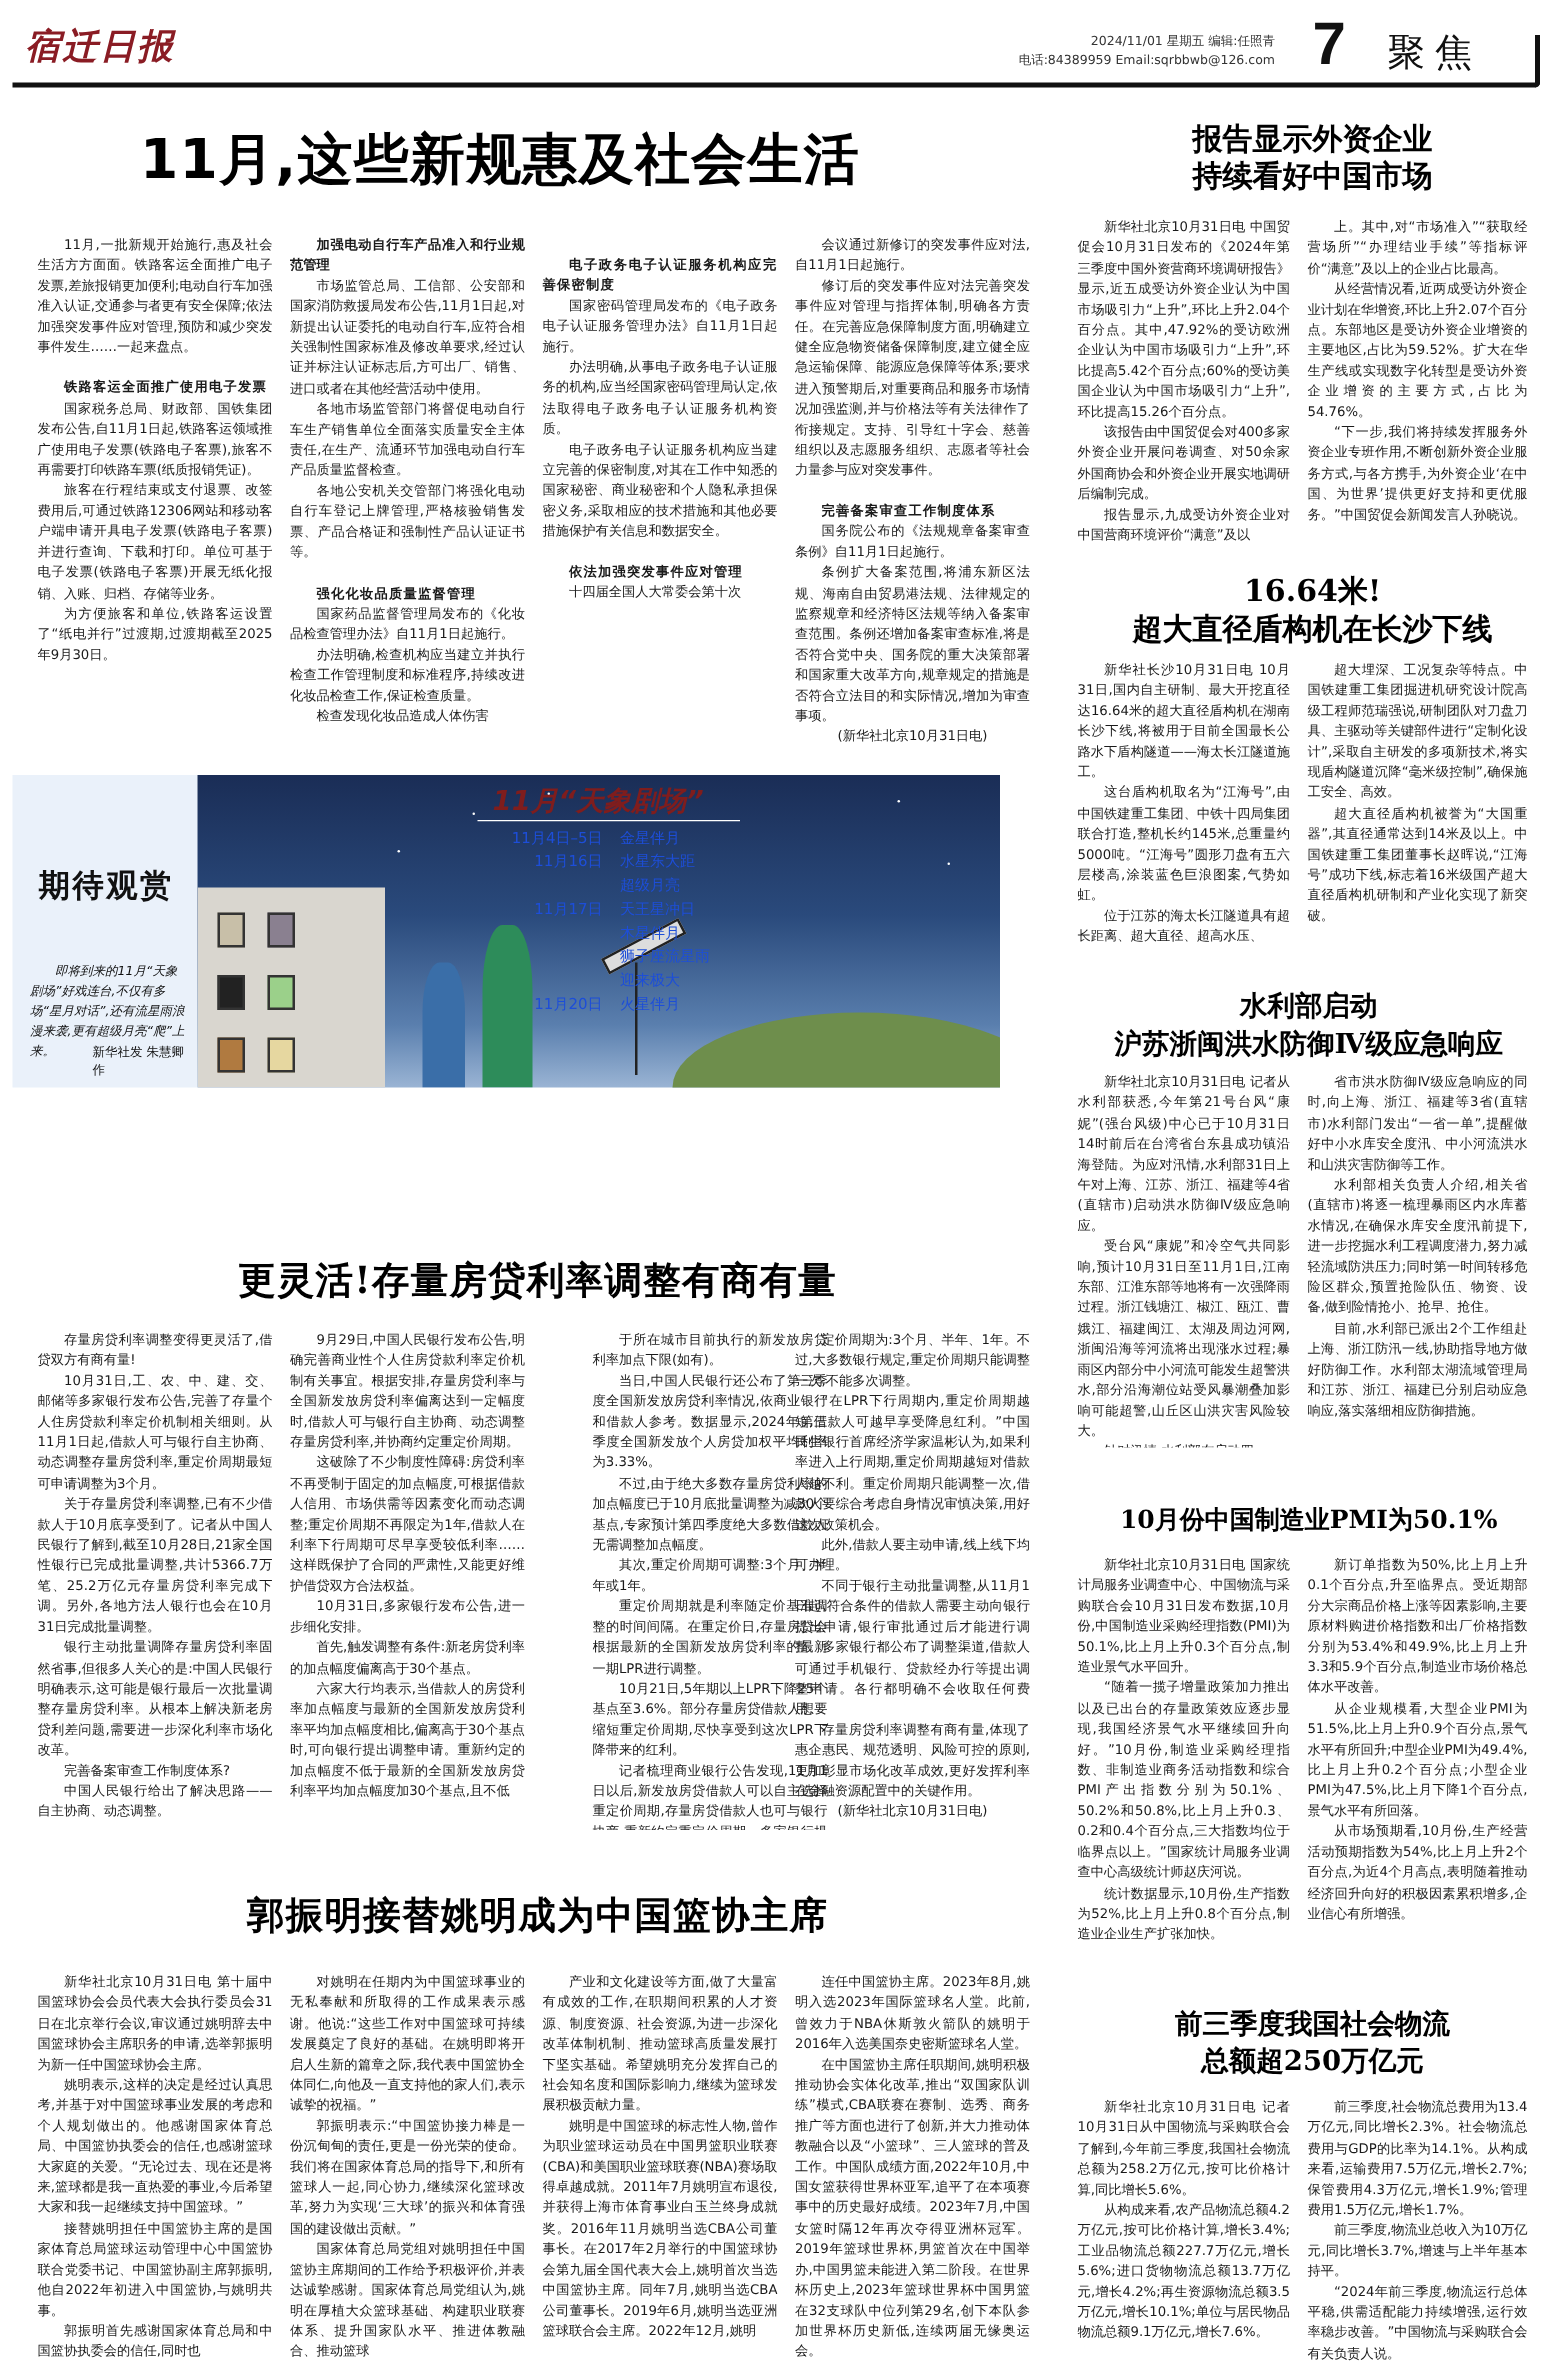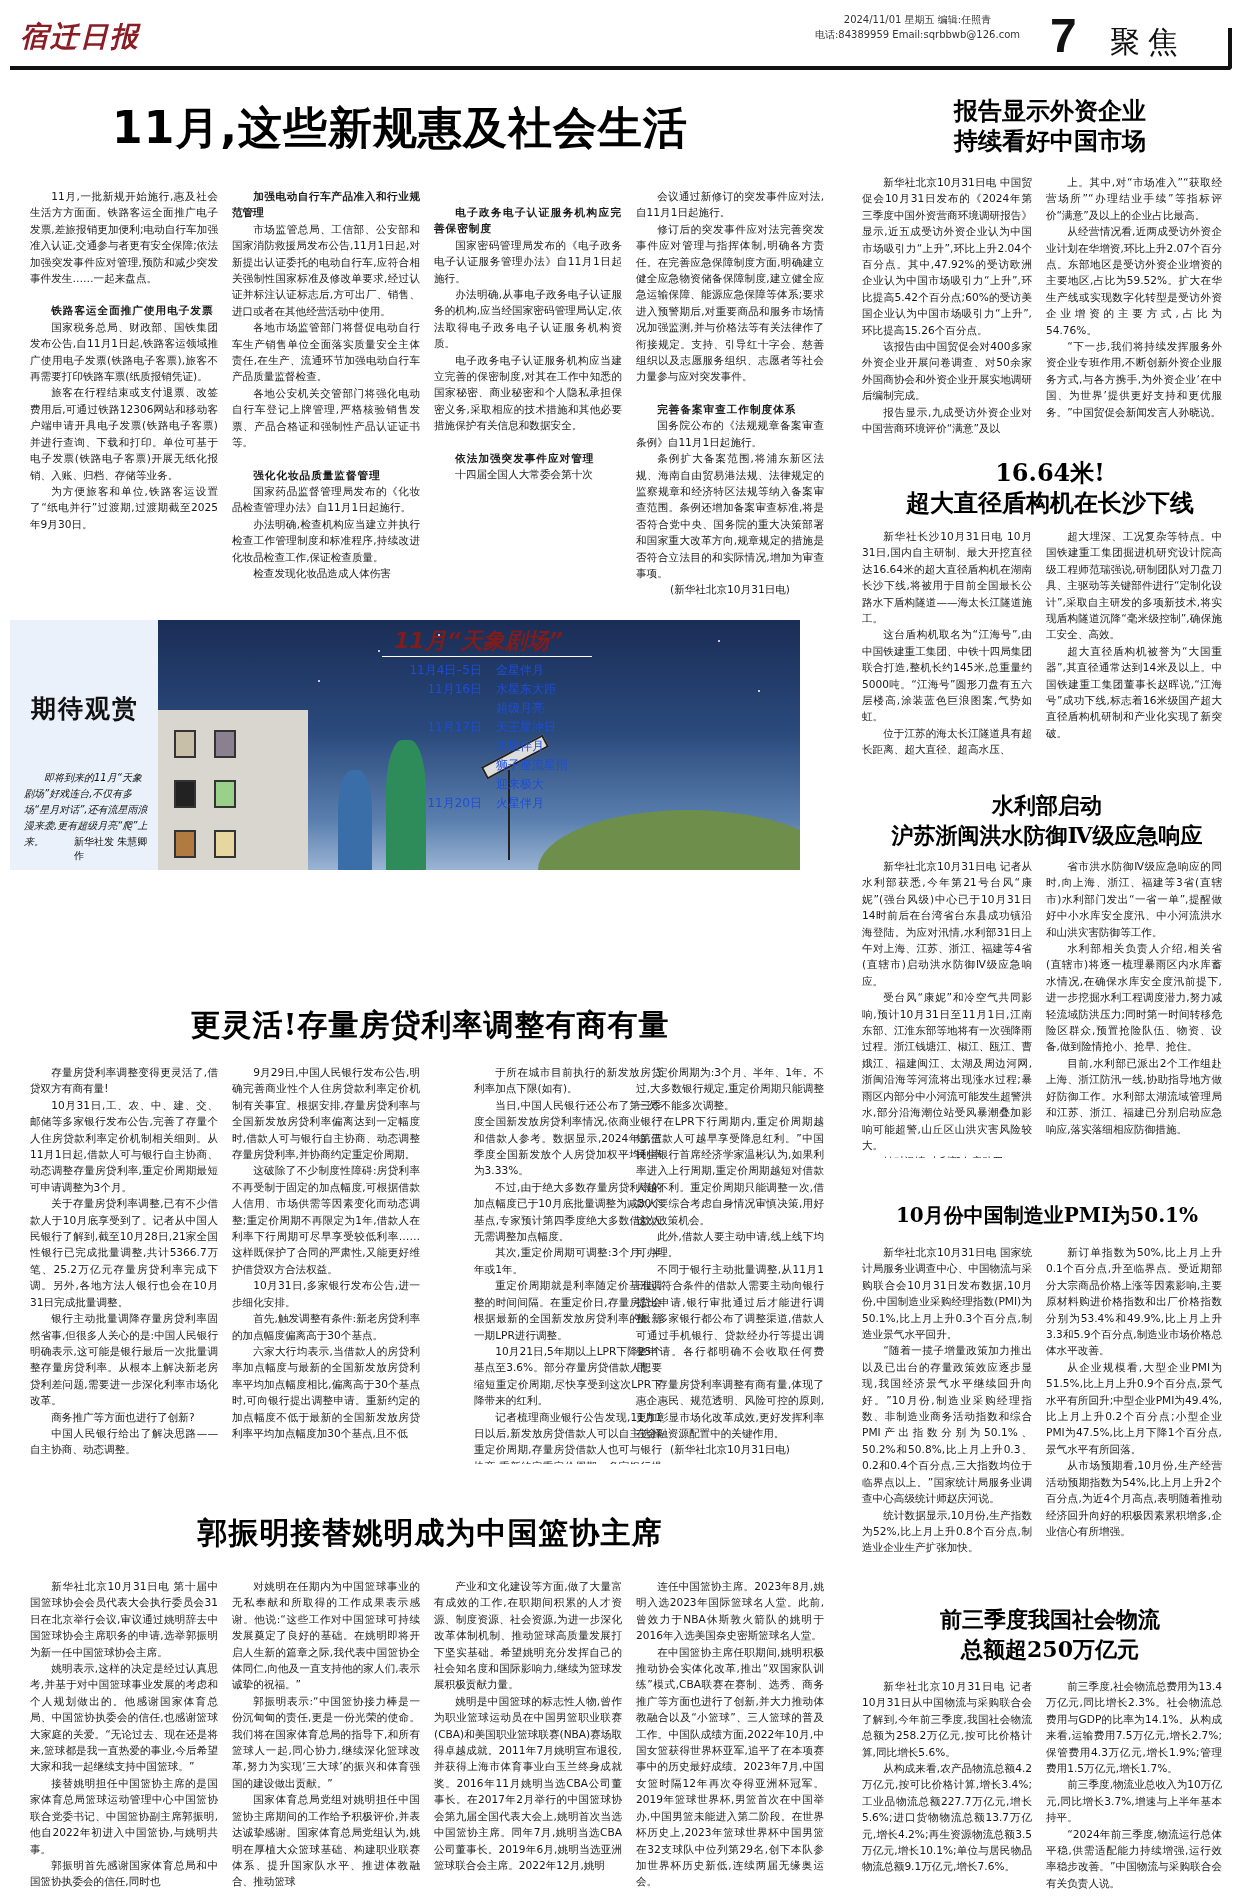--- a/index.html
+++ b/index.html
@@ -1,21 +1,21 @@
 <!DOCTYPE html>
 <html><head>
 <meta charset="utf-8">
 <style>
   * { box-sizing: border-box; margin: 0; padding: 0; }
   html, body { width: 1236px; height: 1898px; background: #fff; overflow: hidden; }
   body { position: relative; font-family: "DejaVu Sans", sans-serif; color: #111; }
 
   .masthead { position: absolute; left: 0; top: 0; width: 1236px; height: 80px; }
   .logo { position: absolute; left: 20px; top: 18px; font-family: "DejaVu Serif", serif; font-size: 28px; font-weight: bold; color: #8a1c24; font-style: italic; letter-spacing: 2px; }
-  .meta { position: absolute; right: 216px; top: 12px; text-align: center; font-size: 10px; line-height: 15px; color: #333; }
+  .meta { position: absolute; right: 216px; top: 26px; text-align: right; font-size: 10px; line-height: 15px; color: #333; }
   .page-num { position: absolute; left: 1050px; top: 10px; font-family: "Liberation Sans", sans-serif; font-size: 48px; line-height: 52px; font-weight: bold; }
   .section-name { position: absolute; left: 1110px; top: 22px; font-size: 30px; letter-spacing: 8px; }
   .rule { position: absolute; left: 10px; top: 66px; width: 1222px; height: 4px; background: #111; border-radius: 0 0 8px 0; }
   .rule-right { position: absolute; left: 1228px; top: 28px; width: 4px; height: 42px; background: #111; border-radius: 0 0 4px 0; }
 
   .headline { position: absolute; font-family: "DejaVu Serif", serif; font-weight: bold; text-align: center; color: #000; }
   .headline.sans { font-family: "DejaVu Sans", sans-serif; }
   .col { position: absolute; font-size: 10.6px; line-height: 16.4px; text-align: justify; color: #1a1a1a; overflow: hidden; }
   .col p { text-indent: 2em; }
   .col p.sub { text-indent: 2em; letter-spacing: 1px; margin-top: 16px; }
@@ -185,21 +185,21 @@
   <div class="astro-row astro-evt" style="top:175px;">火星伴月</div>
 </section>
 
 <section>
   <h2 class="headline" style="left:40px;top:1004px;width:780px;font-size:30px;line-height:42px;letter-spacing:1px;">更灵活!存量房贷利率调整有商有量</h2>
   <div class="col" style="left:30px;top:1064px;width:188px;height:400px;">
     <p>存量房贷利率调整变得更灵活了,借贷双方有商有量!</p>
     <p>10月31日,工、农、中、建、交、邮储等多家银行发布公告,完善了存量个人住房贷款利率定价机制相关细则。从11月1日起,借款人可与银行自主协商、动态调整存量房贷利率,重定价周期最短可申请调整为3个月。</p>
     <p>关于存量房贷利率调整,已有不少借款人于10月底享受到了。记者从中国人民银行了解到,截至10月28日,21家全国性银行已完成批量调整,共计5366.7万笔、25.2万亿元存量房贷利率完成下调。另外,各地方法人银行也会在10月31日完成批量调整。</p>
     <p>银行主动批量调降存量房贷利率固然省事,但很多人关心的是:中国人民银行明确表示,这可能是银行最后一次批量调整存量房贷利率。从根本上解决新老房贷利差问题,需要进一步深化利率市场化改革。</p>
-    <p>商务推广等方面也进行了创新?</p>
+    <p>完善备案审查工作制度体系?</p>
     <p>中国人民银行给出了解决思路——自主协商、动态调整。</p>
   </div>
   <div class="col" style="left:232px;top:1064px;width:188px;height:400px;">
     <p>9月29日,中国人民银行发布公告,明确完善商业性个人住房贷款利率定价机制有关事宜。根据安排,存量房贷利率与全国新发放房贷利率偏离达到一定幅度时,借款人可与银行自主协商、动态调整存量房贷利率,并协商约定重定价周期。</p>
     <p>这破除了不少制度性障碍:房贷利率不再受制于固定的加点幅度,可根据借款人信用、市场供需等因素变化而动态调整;重定价周期不再限定为1年,借款人在利率下行周期可尽早享受较低利率……这样既保护了合同的严肃性,又能更好维护借贷双方合法权益。</p>
     <p>10月31日,多家银行发布公告,进一步细化安排。</p>
     <p>首先,触发调整有条件:新老房贷利率的加点幅度偏离高于30个基点。</p>
     <p>六家大行均表示,当借款人的房贷利率加点幅度与最新的全国新发放房贷利率平均加点幅度相比,偏离高于30个基点时,可向银行提出调整申请。重新约定的加点幅度不低于最新的全国新发放房贷利率平均加点幅度加30个基点,且不低</p>
   </div>
   <div class="col" style="left:434px;top:1064px;width:188px;height:400px;margin-left:40px;">

